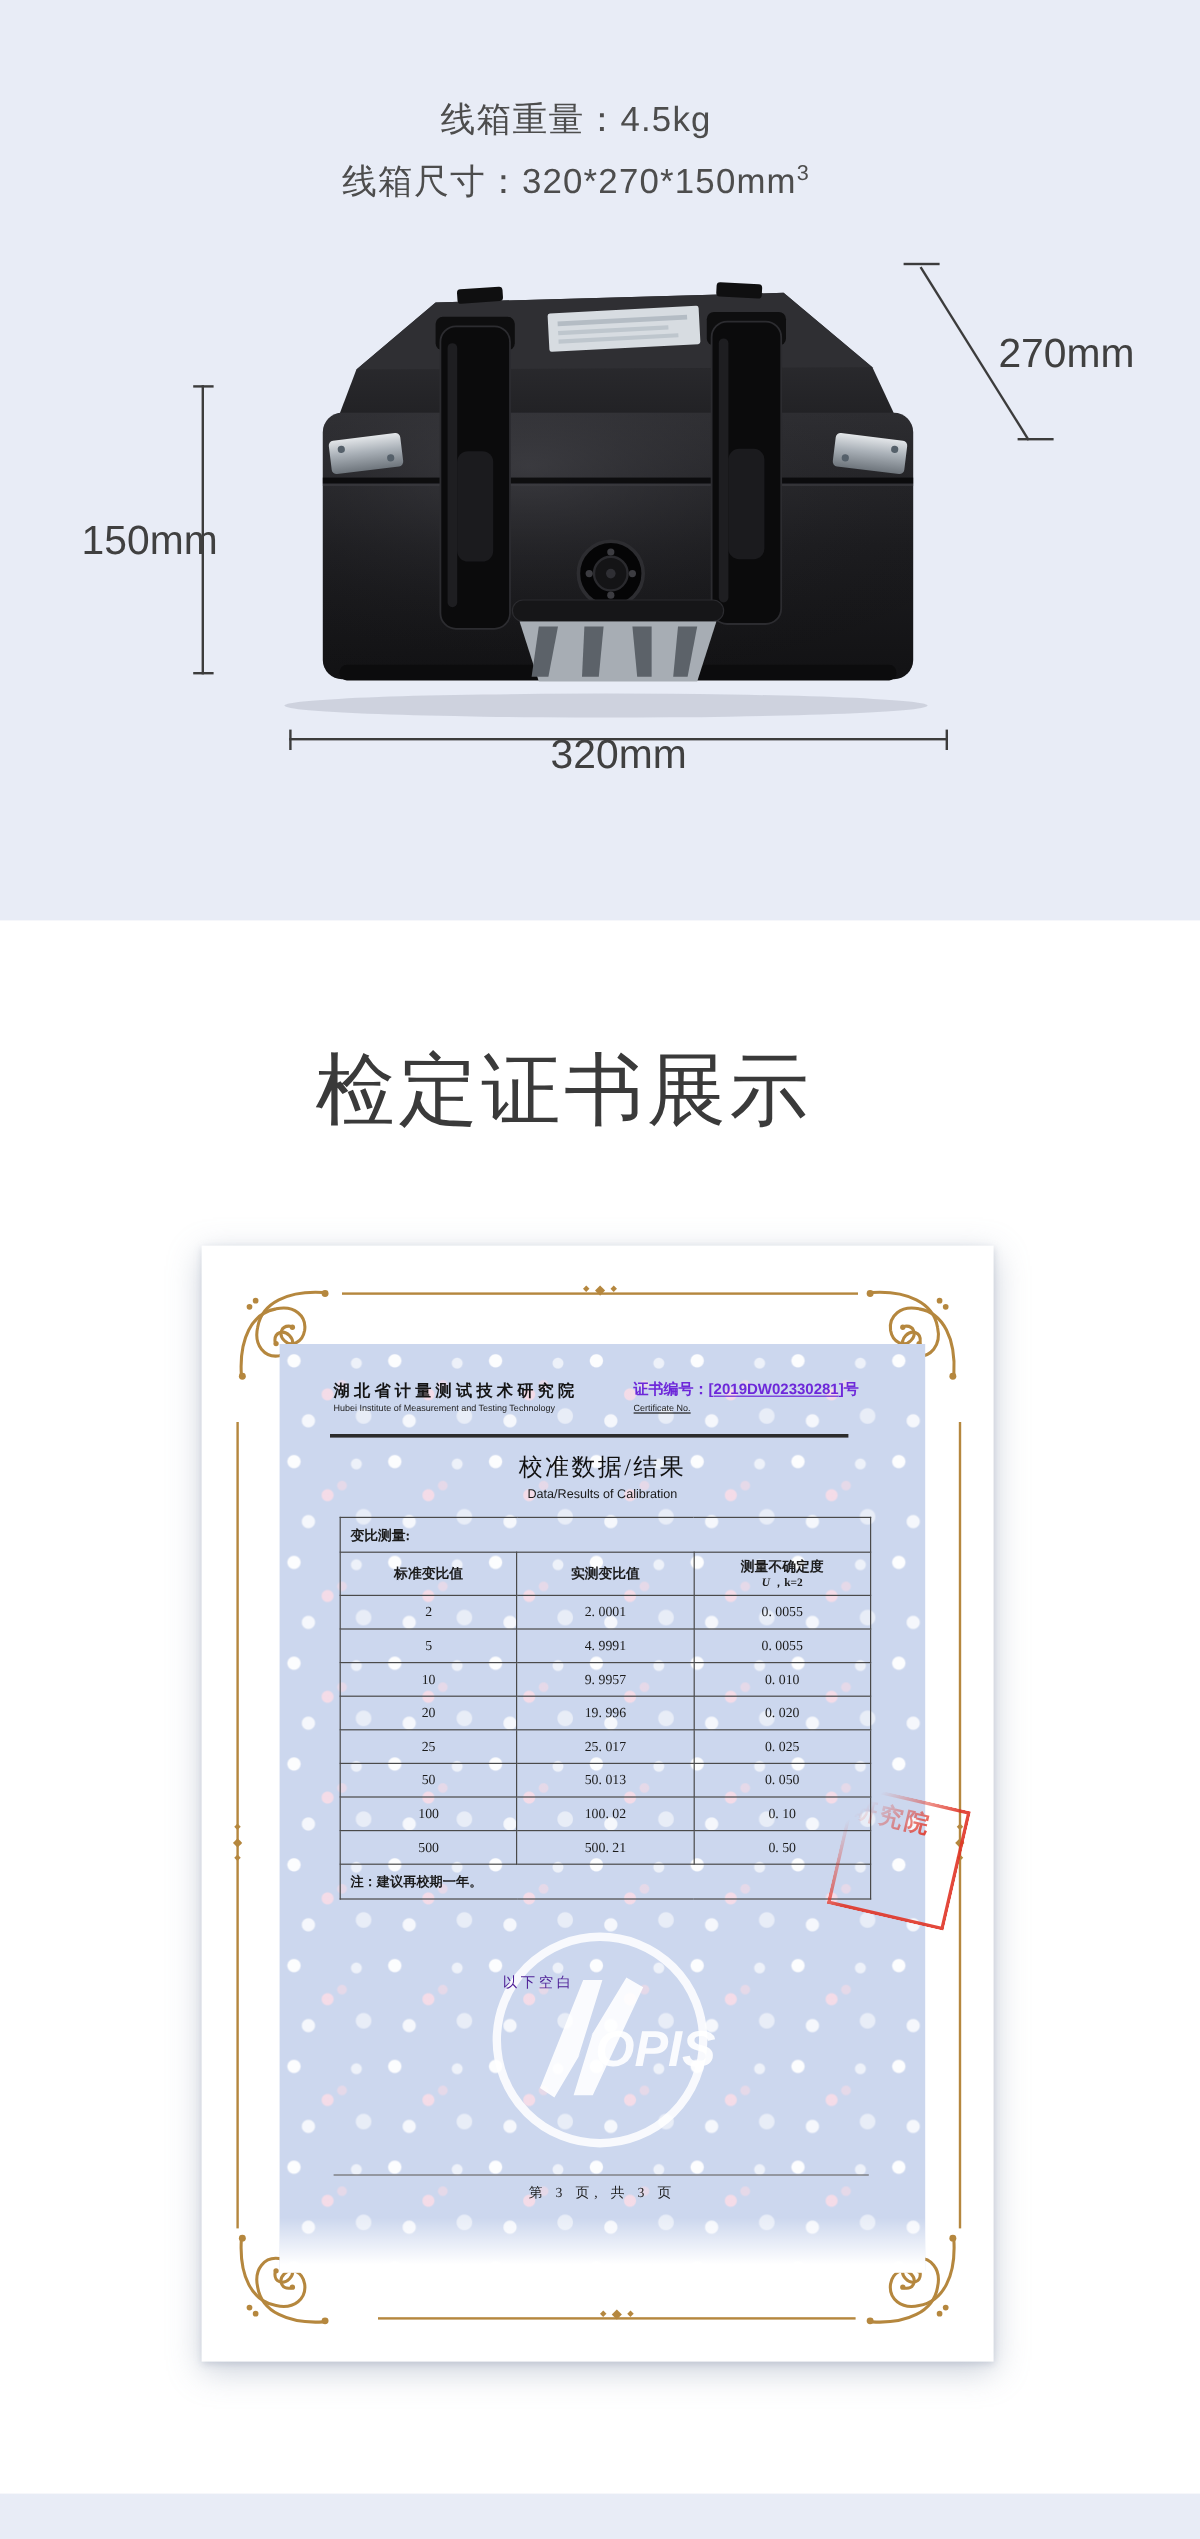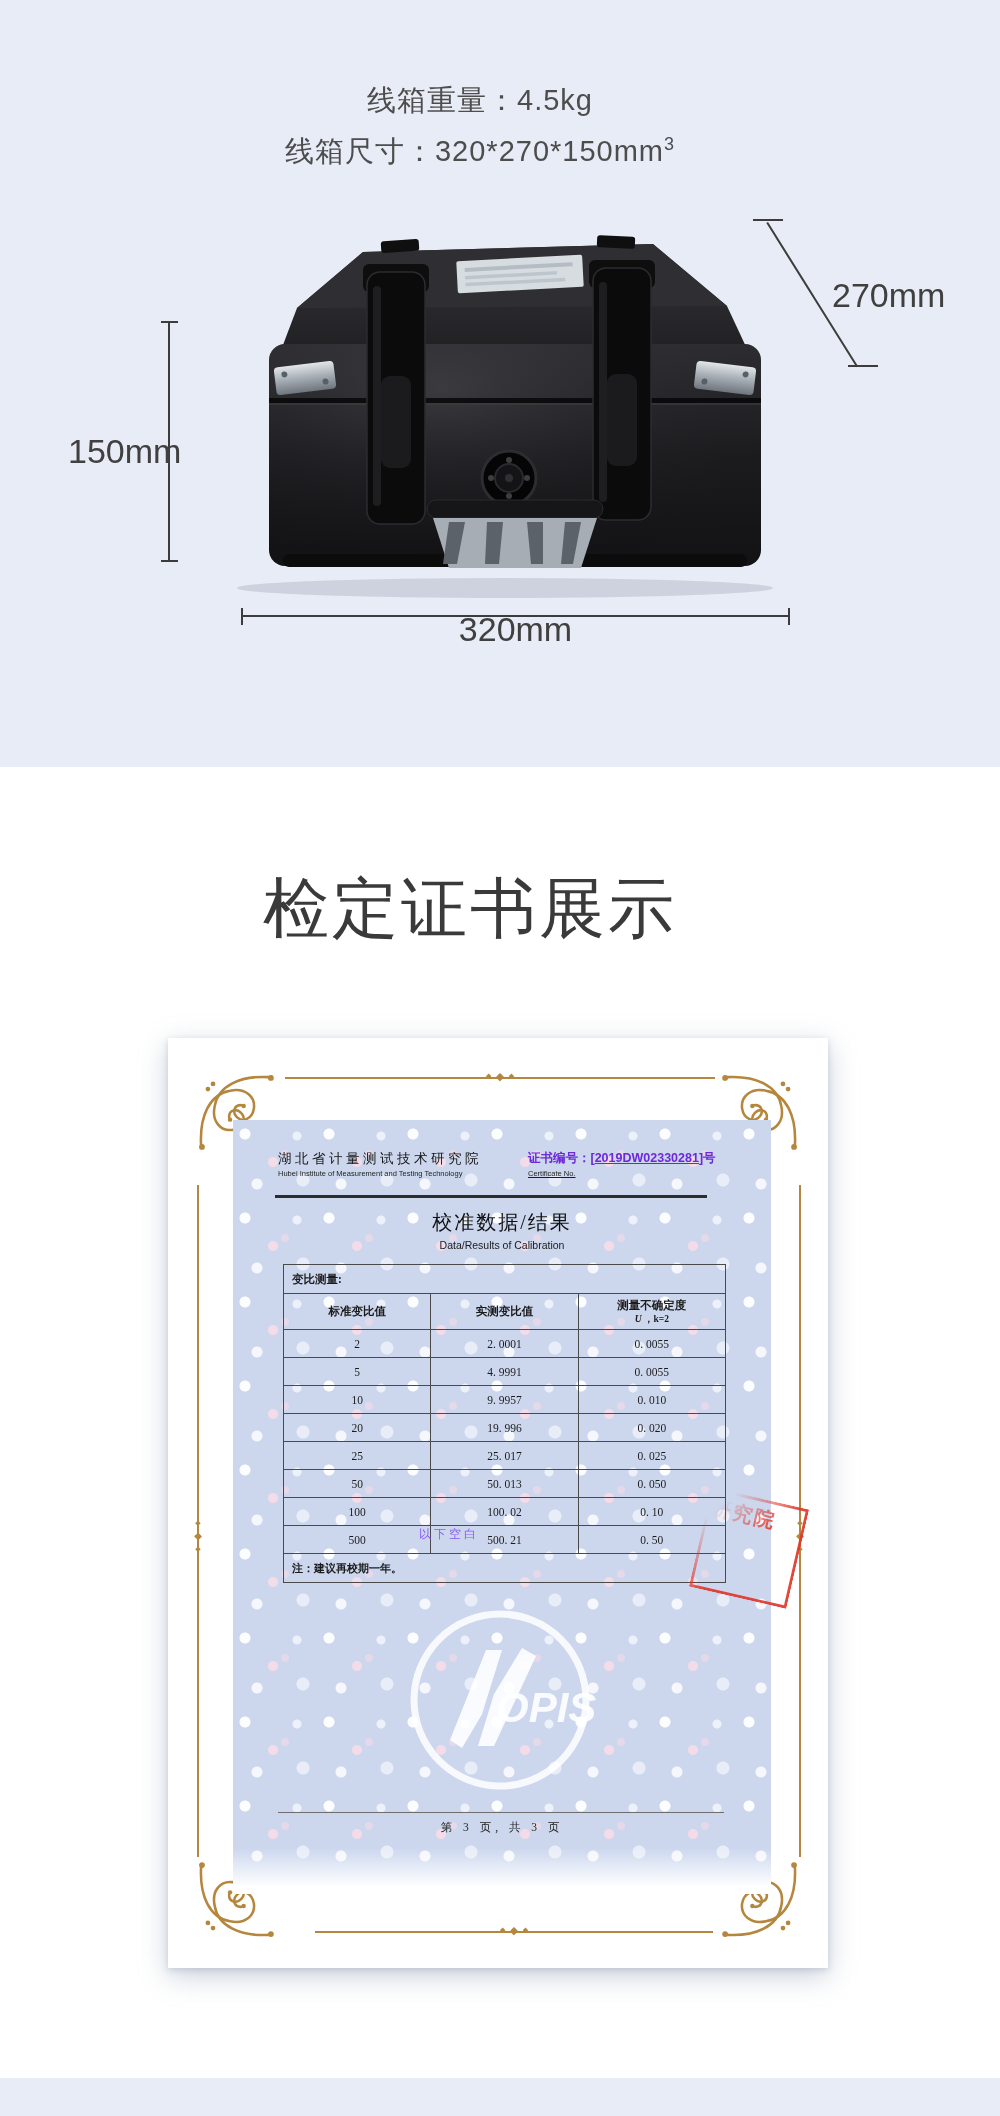--- a/index.html
+++ b/index.html
@@ -30,21 +30,21 @@
       radial-gradient(circle at 12px 14px, rgba(255,255,255,.95) 5px, rgba(255,255,255,0) 6px),
       radial-gradient(circle at 40px 42px, rgba(248,220,231,.9) 4.5px, rgba(248,220,231,0) 5.5px),
       radial-gradient(circle at 64px 16px, rgba(255,255,255,.65) 4px, rgba(255,255,255,0) 5px),
       radial-gradient(circle at 24px 64px, rgba(255,255,255,.8) 5px, rgba(255,255,255,0) 6px),
       radial-gradient(circle at 70px 60px, rgba(255,255,255,.55) 6px, rgba(255,255,255,0) 7px),
       radial-gradient(circle at 52px 34px, rgba(246,218,229,.6) 3.5px, rgba(246,218,229,0) 4.5px);
     background-size:84px 84px;}
   #paper-fade{left:233px;top:1848px;width:538px;height:46px;
     background:linear-gradient(to bottom, rgba(255,255,255,0), #ffffff 85%);}
   .cn-serif{font-family:"Liberation Serif",serif;}
-  #inst-cn{left:278px;top:1150px;font-size:13.5px;font-weight:normal;letter-spacing:3.5px;color:#141414;}
+  #inst-cn{left:278px;top:1150px;font-size:13.5px;font-weight:bold;letter-spacing:3.5px;color:#141414;}
   #inst-en{left:278px;top:1169px;font-size:7.5px;color:#1d1d1d;}
   #certno{left:528px;top:1150px;font-size:12.5px;font-weight:bold;color:#6d28d9;white-space:nowrap;}
   #certno .num{text-decoration:underline;}
   #certno-en{left:528px;top:1169px;font-size:7.5px;color:#1d1d1d;text-decoration:underline;}
   #head-rule{left:275px;top:1195px;width:432px;height:3px;background:#2c2c2c;}
   #data-title{left:233px;top:1209px;width:538px;text-align:center;font-size:20px;font-weight:normal;
               letter-spacing:2px;color:#101010;}
   #data-subtitle{left:233px;top:1239px;width:538px;text-align:center;font-size:10.5px;
                  font-weight:normal;color:#1a1a1a;}
   
@@ -58,22 +58,22 @@
   #cal-table tbody td{height:25px;text-align:center;font-size:11.5px;}
   #cal-table .note-row td{height:26px;text-align:left;padding-left:8px;font-size:11px;font-weight:bold;}
   #cal-table col{width:33.33%;}
   
   #stamp{left:699px;top:1497px;width:94px;height:96px;border:3px solid rgba(224,52,38,.9);
          transform:rotate(13deg);
          -webkit-mask-image:linear-gradient(128deg, rgba(0,0,0,0) 14%, #000 52%);
          mask-image:linear-gradient(128deg, rgba(0,0,0,0) 14%, #000 52%);}
   #stamp span{position:absolute;left:1px;top:3px;font-size:20px;font-weight:bold;
               color:rgba(224,52,38,.95);letter-spacing:2px;white-space:nowrap;}
-  #blank-note{left:233px;top:1526px;width:432px;text-align:center;font-size:12px;
-              letter-spacing:3px;color:#8b5cf6;}
+  #blank-note{left:233px;top:1644px;width:432px;text-align:center;font-size:12px;
+              letter-spacing:3px;color:#4c1d95;}
   #footer-line{left:278px;top:1812px;width:446px;height:1px;background:#6e6e6e;}
   #page-num{left:233px;top:1820px;width:538px;text-align:center;font-size:11.5px;
             letter-spacing:4px;color:#1f1f1f;}
   
   #bottom-strip{left:0;top:2078px;width:1000px;height:38px;background:#e8ecf6;}
 </style>
 </head>
 <body>
 
 <div id="page">

